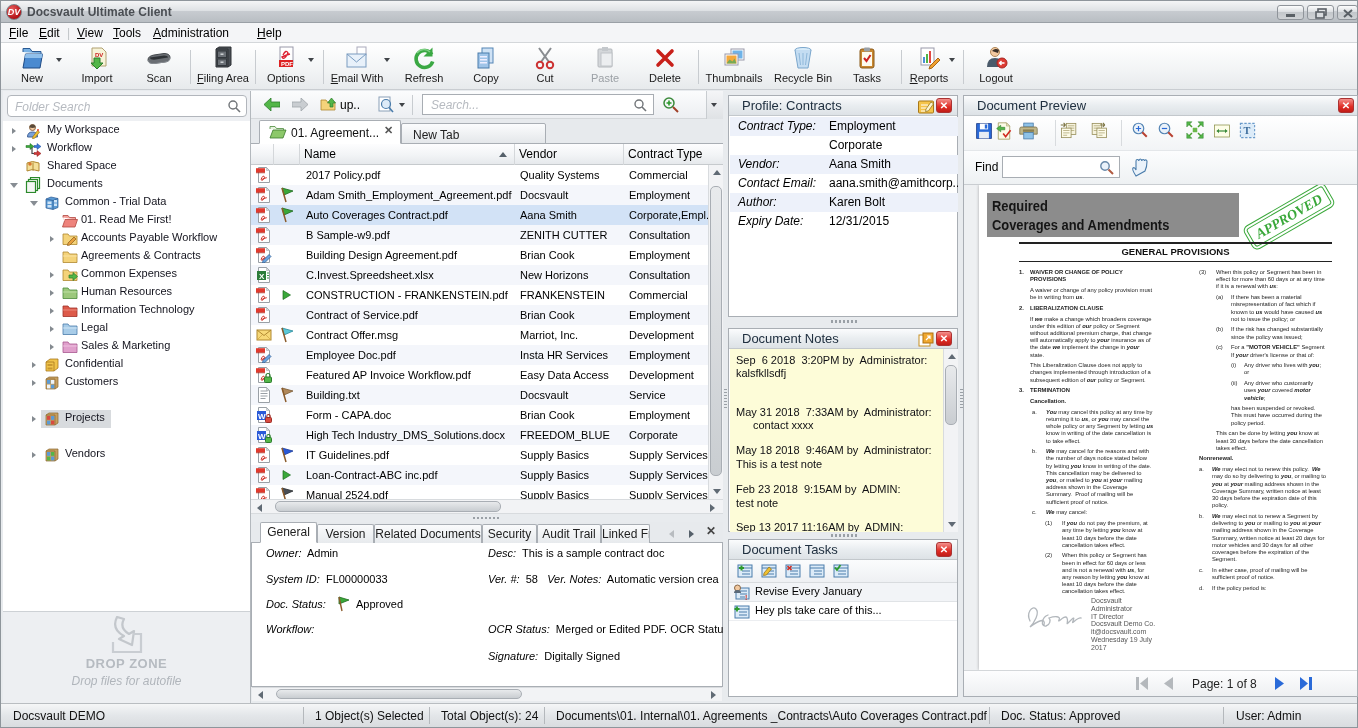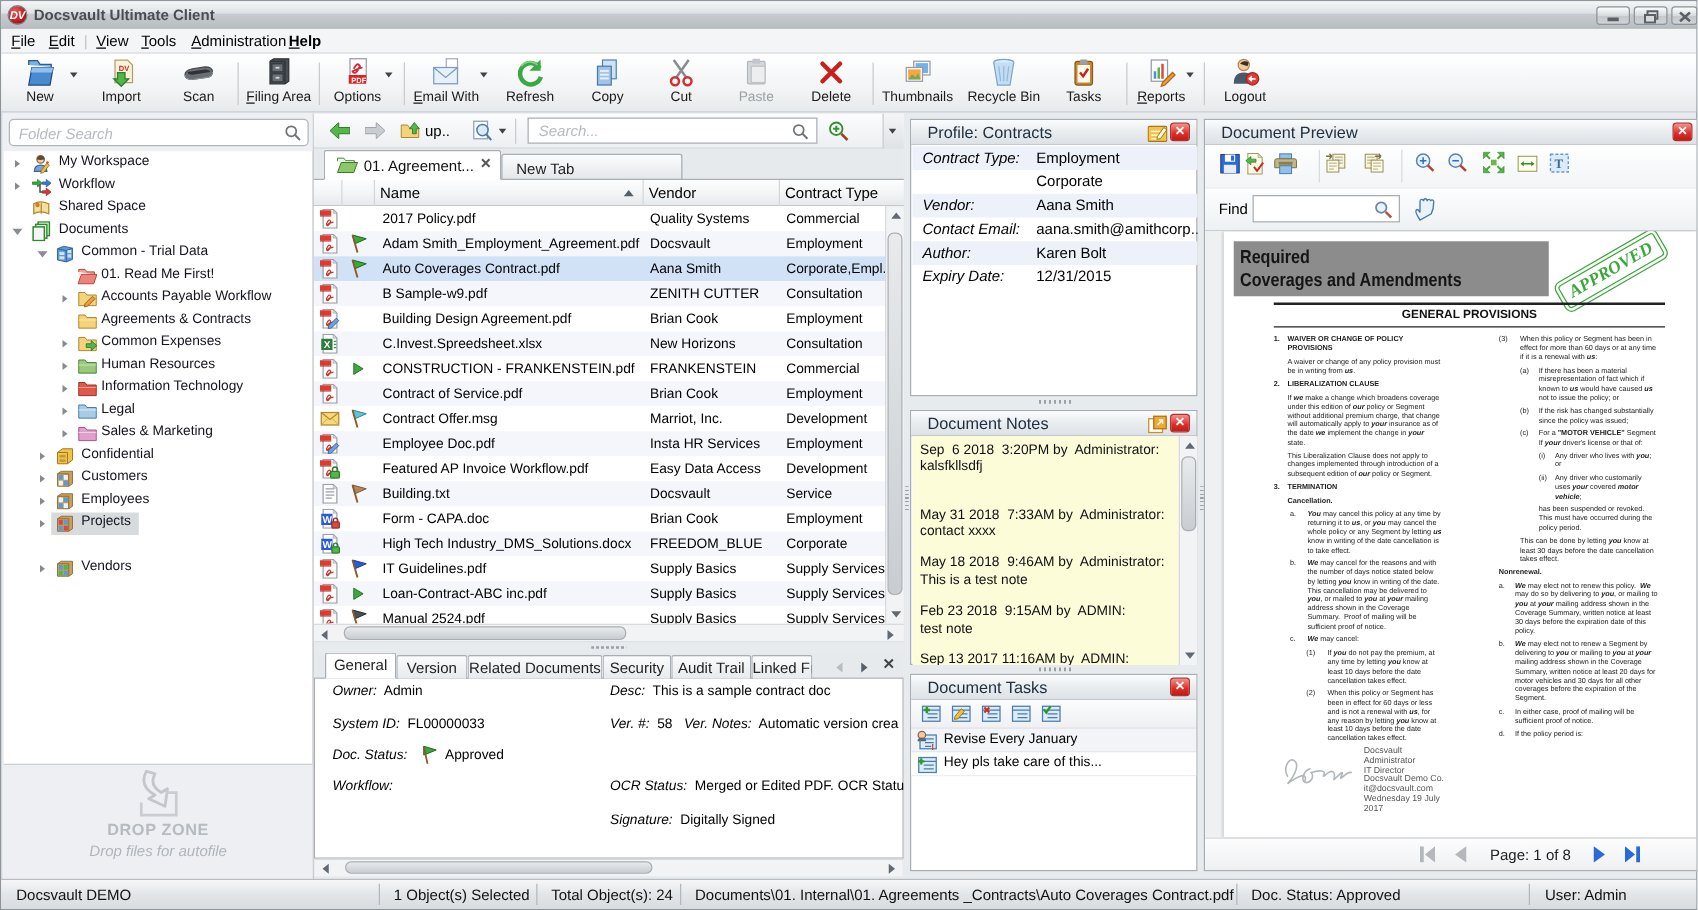--- a/index.html
+++ b/index.html
@@ -103,21 +103,21 @@
         </svg>
       </div>
   </div>
   <div id="menubar">
     <span class="mi" style="left:8px;"><u>F</u>ile</span>
     <span class="mi" style="left:38px;"><u>E</u>dit</span>
     <span class="mi" style="left:66px; color:#c0c4c8;">|</span>
     <span class="mi" style="left:76px;"><u>V</u>iew</span>
     <span class="mi" style="left:112px;"><u>T</u>ools</span>
     <span class="mi" style="left:152px;"><u>A</u>dministration</span>
-    <span class="mi" style="left:230px;font-weight:bold;"><u>H</u>elp</span>
+    <span class="mi" style="left:256px;"><u>H</u>elp</span>
   </div>
   <div id="toolbar">
     <div class="tbtn" style="left:11px;width:40px;">
         <svg class="ic" viewBox="0 0 26 26">
           <path d="M4 7 v-3.5 h7 l2 3 h9 v2" fill="#7ab2e4" stroke="#2a5a94" stroke-width="1"></path>
           <path d="M4 23 l2.5 -14 h17 l-2.5 14 z" fill="#4a8ad0" stroke="#1e4a84" stroke-width="1"></path>
           <path d="M6.5 9 h17 l-0.8 4 h-17 z" fill="#90c0ec" stroke="none"></path>
         </svg>
         <span class="lb">New</span>
       </div>
@@ -401,32 +401,20 @@
           <span class="exp-c" style="left:29px;"></span>
           <svg class="tic" style="left:41px;" width="16" height="16" viewBox="0 0 16 16">
             <path d="M2 4 l3 -2 h9 v10 l-3 2 h-9 z" fill="#c8a060" stroke="#8a6830" stroke-width="0.7"></path>
             <path d="M2 4 h9 v10" fill="none" stroke="#8a6830" stroke-width="0.7"></path>
             <rect x="3" y="5" width="3.3" height="3.8" fill="#5b9bd5"></rect>
             <rect x="7" y="5" width="3.3" height="3.8" fill="#eef4fa"></rect>
             <rect x="3" y="9.6" width="3.3" height="3.8" fill="#eef4fa"></rect>
             <rect x="7" y="9.6" width="3.3" height="3.8" fill="#5b9bd5"></rect>
           </svg>
           <span class="tlb" style="left:62px;">Customers</span>
-        </div>
-      <div class="trow" style="top:270px;">
-          <span class="exp-c" style="left:29px;"></span>
-          <svg class="tic" style="left:41px;" width="16" height="16" viewBox="0 0 16 16">
-            <path d="M2 4 l3 -2 h9 v10 l-3 2 h-9 z" fill="#c8a060" stroke="#8a6830" stroke-width="0.7"></path>
-            <path d="M2 4 h9 v10" fill="none" stroke="#8a6830" stroke-width="0.7"></path>
-            <rect x="3" y="5" width="3.3" height="3.8" fill="#eef4fa"></rect>
-            <rect x="7" y="5" width="3.3" height="3.8" fill="#5b9bd5"></rect>
-            <rect x="3" y="9.6" width="3.3" height="3.8" fill="#5b9bd5"></rect>
-            <rect x="7" y="9.6" width="3.3" height="3.8" fill="#eef4fa"></rect>
-          </svg>
-          <span class="tlb" style="left:62px;">Employees</span>
         </div>
       <div class="trow" style="top:288px;">
           <div style="position:absolute;left:38px;top:0;width:70px;height:18px;background:#d8dbde;"></div>
           <span class="exp-c" style="left:29px;"></span>
           <svg class="tic" style="left:41px;" width="16" height="16" viewBox="0 0 16 16">
             <path d="M2 4 l3 -2 h9 v10 l-3 2 h-9 z" fill="#c8a060" stroke="#8a6830" stroke-width="0.7"></path>
             <path d="M2 4 h9 v10" fill="none" stroke="#8a6830" stroke-width="0.7"></path>
             <rect x="3" y="5" width="3.3" height="3.8" fill="#d84a40"></rect>
             <rect x="7" y="5" width="3.3" height="3.8" fill="#5b9bd5"></rect>
             <rect x="3" y="9.6" width="3.3" height="3.8" fill="#5b9bd5"></rect>
@@ -844,21 +832,21 @@
     <svg style="position:absolute;right:23px;top:3px;" width="16" height="15" viewBox="0 0 16 15">
         <rect x="1" y="3" width="11" height="11" fill="#fff" stroke="#c89020"></rect>
         <rect x="5" y="1" width="10" height="10" fill="#f0a830" stroke="#b07010"></rect>
         <path d="M8 8l4-4m0 3v-3h-3" stroke="#fff" stroke-width="1.2" fill="none"></path>
       </svg>
     <div class="pclose" style="right:5px;">✕</div>
     <div style="position:absolute;left:1px;top:20px;width:213px;height:183px;background:#fdfcd8;overflow:hidden;font-size:11px;color:#101014;">
       <span class="note" style="top:5px;">Sep&nbsp; 6 2018&nbsp; 3:20PM by&nbsp; Administrator:</span>
       <span class="note" style="top:18px;">kalsfkllsdfj</span>
       <span class="note" style="top:57px;">May 31 2018&nbsp; 7:33AM by&nbsp; Administrator:</span>
-      <span class="note" style="top:70px;">contact xxxx</span>
+      <span class="note" style="top:70px;margin-left:17px;">contact xxxx</span>
       <span class="note" style="top:95px;">May 18 2018&nbsp; 9:46AM by&nbsp; Administrator:</span>
       <span class="note" style="top:109px;">This is a test note</span>
       <span class="note" style="top:134px;">Feb 23 2018&nbsp; 9:15AM by&nbsp; ADMIN:</span>
       <span class="note" style="top:148px;">test note</span>
       <span class="note" style="top:172px;">Sep 13 2017 11:16AM by&nbsp; ADMIN:</span>
     </div>
     <div class="scroll-h" style="left:214px;top:20px;width:15px;height:183px;border-width:0 0 0 1px;">
       <div class="sarr" style="left:4px;top:5px;border-left:4px solid transparent;border-right:4px solid transparent;border-bottom:5px solid #606a74;"></div>
       <div class="thumb" style="left:1px;top:16px;width:12px;height:60px;"></div>
       <div class="sarr" style="left:4px;bottom:5px;border-left:4px solid transparent;border-right:4px solid transparent;border-top:5px solid #606a74;"></div>

